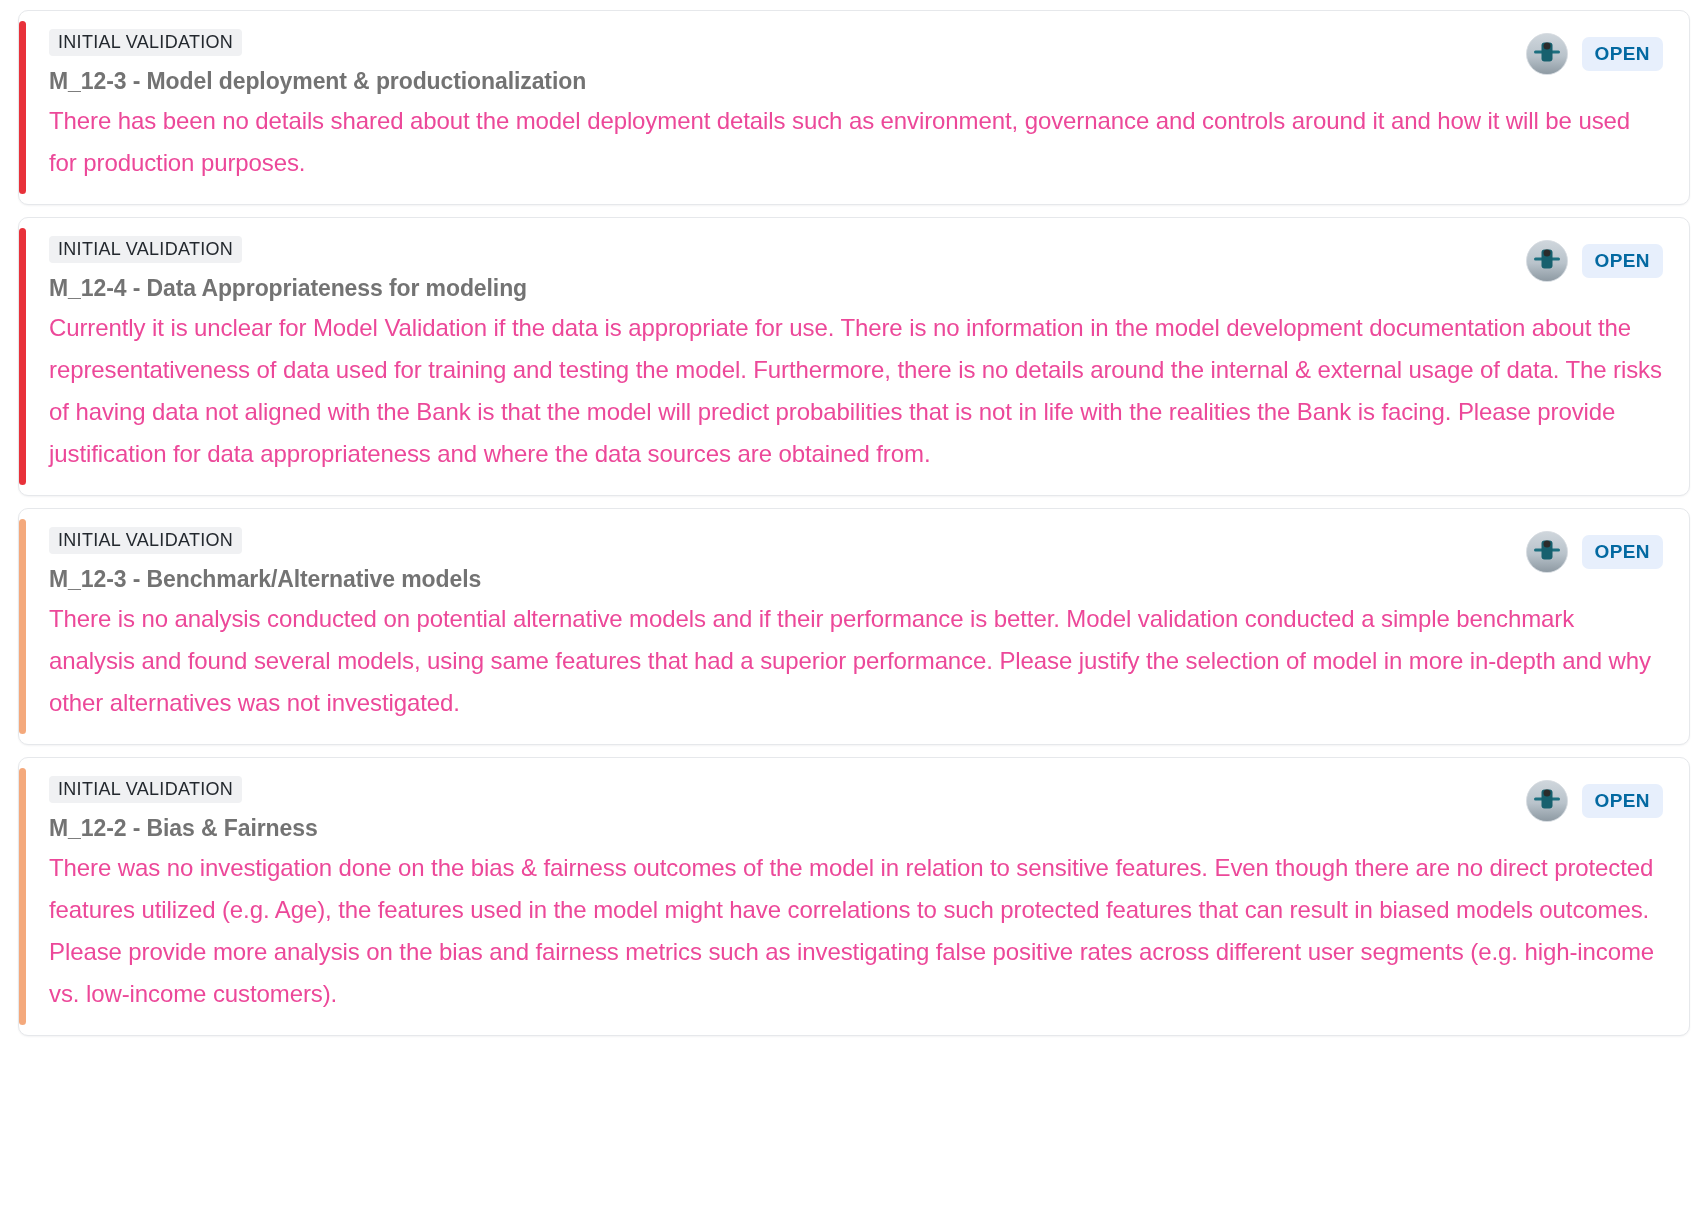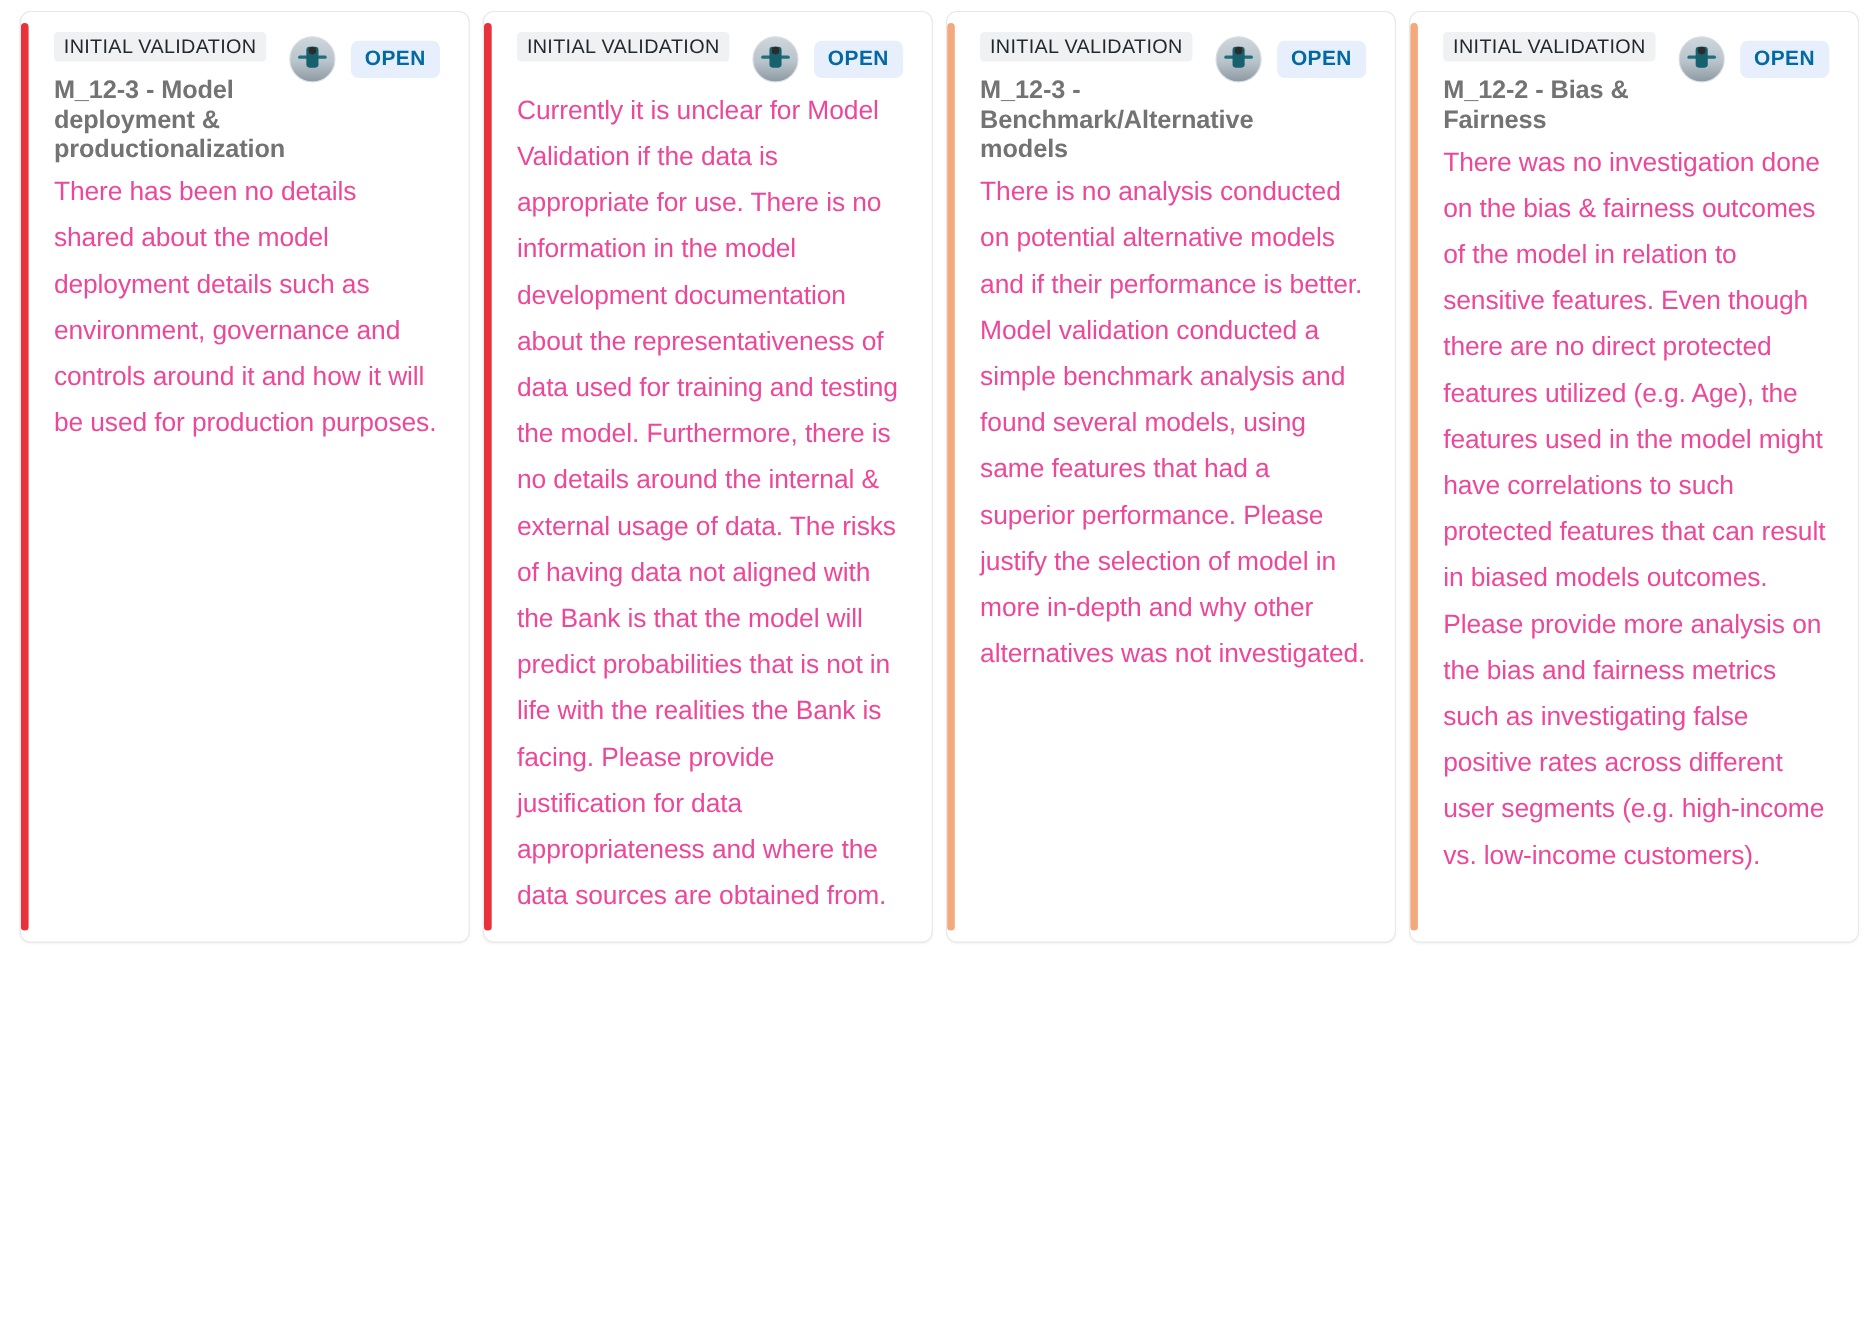--- a/index.html
+++ b/index.html
@@ -8,21 +8,21 @@
     background: #ffffff;
     font-family: "Liberation Sans", sans-serif;
   }
   body {
     width: 1704px;
     min-height: 1214px;
     -webkit-font-smoothing: antialiased;
   }
   .findings-list {
     display: flex;
-    flex-direction: row;
+    flex-direction: column;
     gap: 12px;
     padding: 10px 14px 10px 18px;
     box-sizing: border-box;
     width: 1704px;
   }
   .finding-card {
     position: relative;
     background: #ffffff;
     border: 1px solid #e6e8eb;
     border-radius: 10px;
@@ -161,20 +161,21 @@
       </div>
     </div>
     <div class="finding-body">There has been no details shared about the model deployment details such as environment, governance and controls around it and how it will be used for production purposes.</div>
   </div>
 
   <div class="finding-card">
     <div class="severity-bar" style="background:#e8313a;"></div>
     <div class="card-head">
       <div class="head-left">
         <span class="stage-tag">INITIAL VALIDATION</span>
+        <div class="finding-title">M_12-4 - Data Appropriateness for modeling</div>
       </div>
       <div class="head-right">
         <div class="avatar">
           <div class="sky"></div>
           <div class="arms"></div>
           <div class="person"></div>
           <div class="head-dot"></div>
         </div>
         <span class="status-badge">OPEN</span>
       </div>

